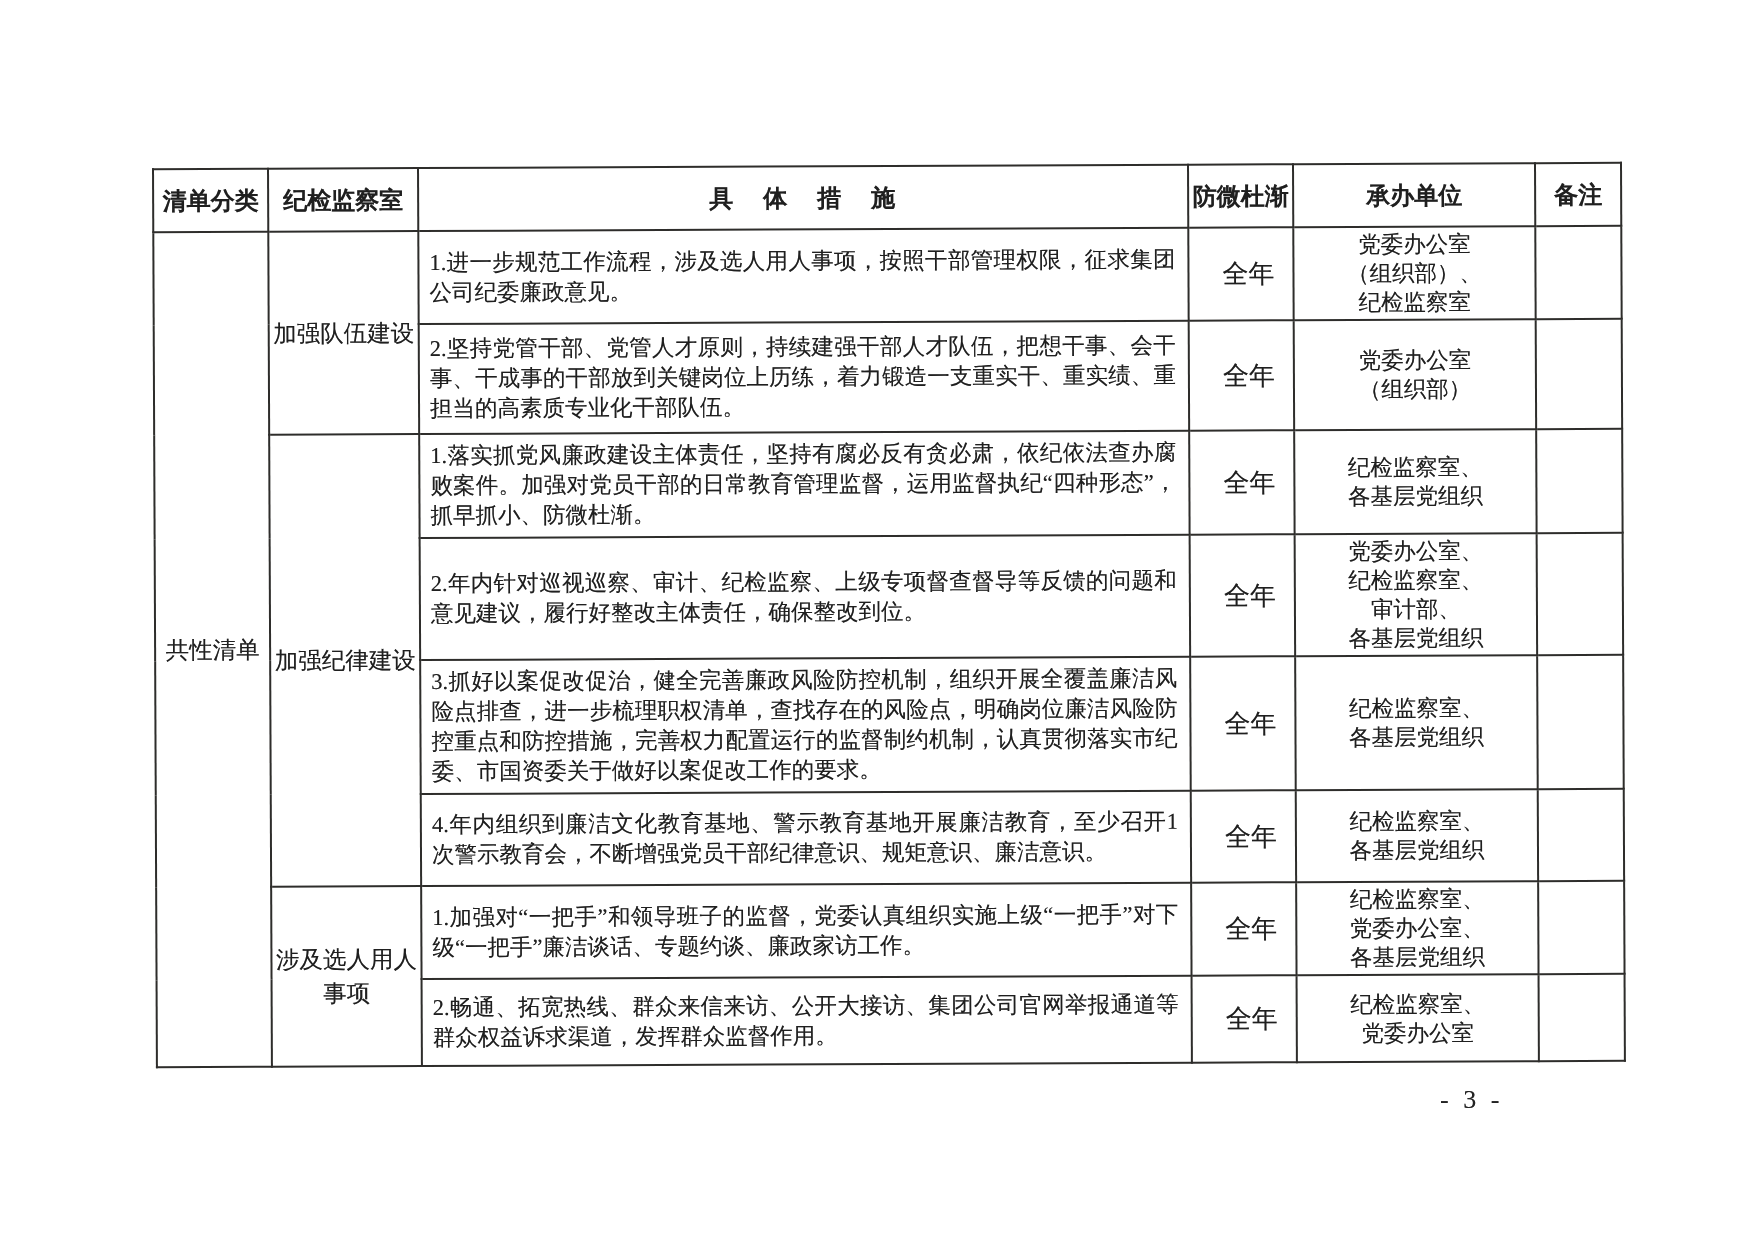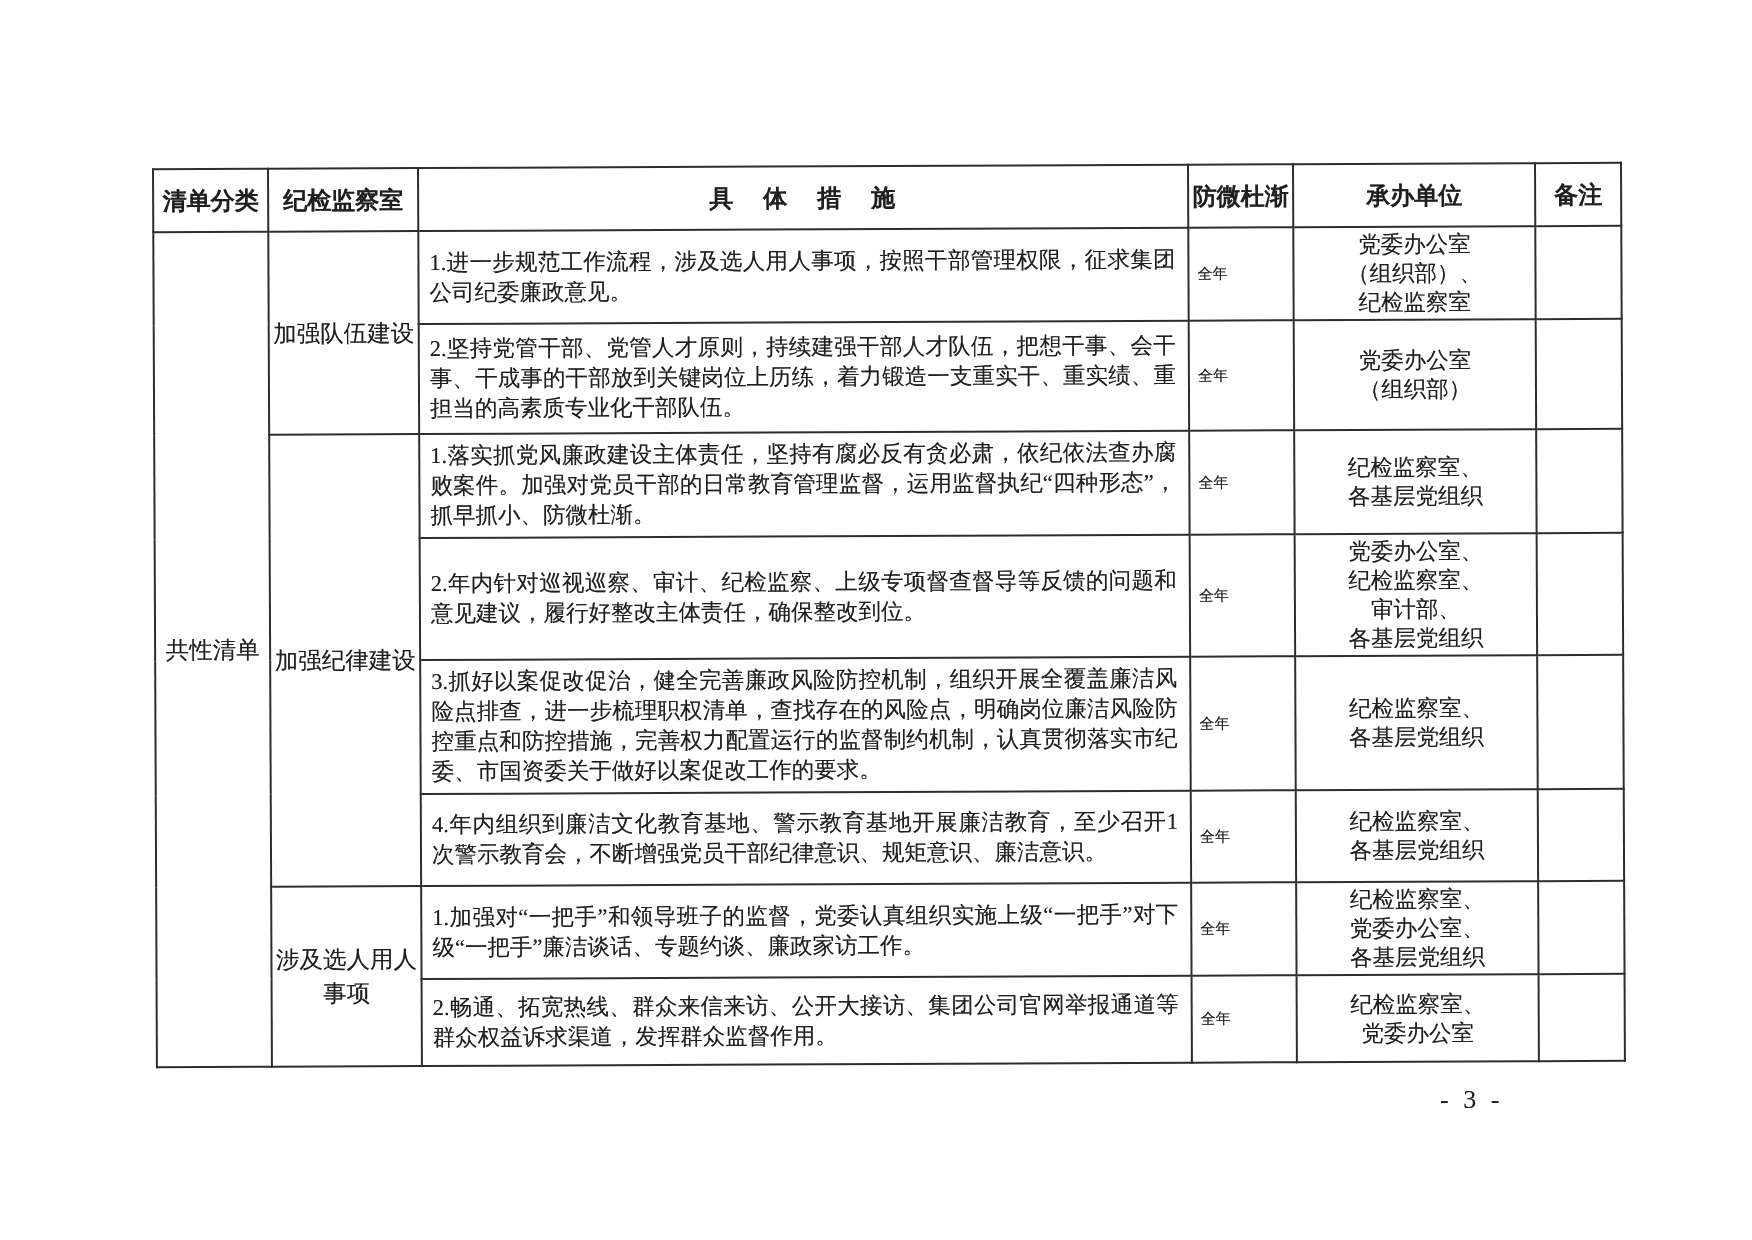--- a/index.html
+++ b/index.html
@@ -44,23 +44,23 @@
     line-height:34px;
     padding:0 3px;
   }
   td.measure{
     font-size:22.5px;
     line-height:30px;
     text-align:justify;
     padding:6px 12px 6px 10px;
   }
   td.deadline{
-    text-align:left;
-    font-size:15px;
-    padding:0 8px;
+    text-align:right;
+    font-size:26px;
+    padding:0 18px;
   }
   td.unit{
     text-align:center;
     font-size:22.5px;
     line-height:29px;
     white-space:pre-line;
     padding:2px 4px;
   }
   td.remark{padding:0;}
   .page-number{

